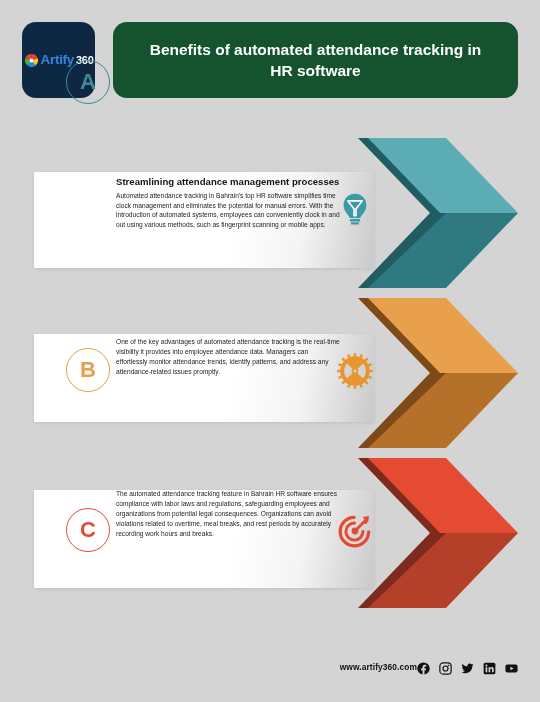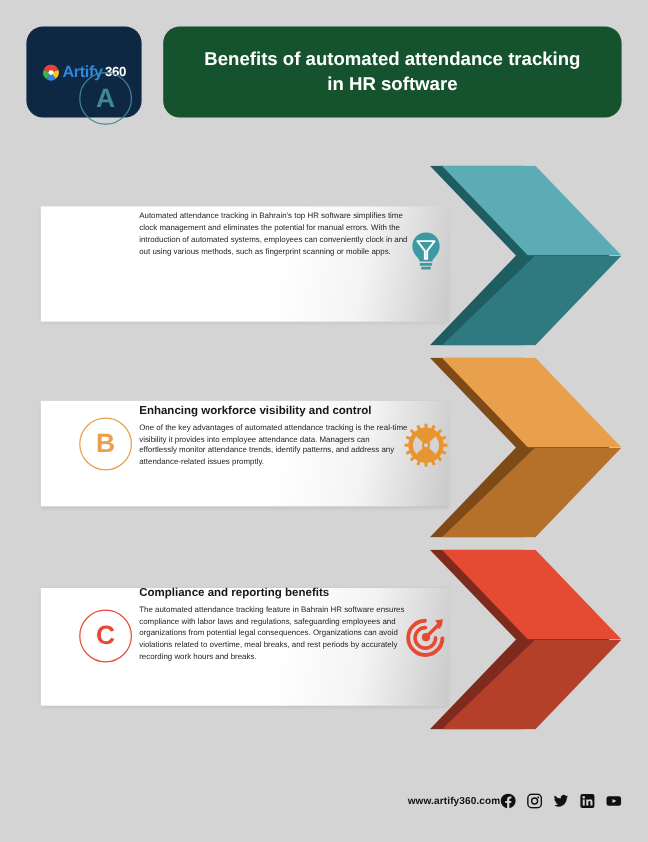--- a/index.html
+++ b/index.html
@@ -19,21 +19,21 @@
   .header {
     position: absolute;
     top: 22px;
     left: 22px;
     right: 22px;
     height: 76px;
     display: flex;
     gap: 18px;
   }
   .logo-box {
-    width: 96px;
+    width: 73px;
     height: 76px;
     background: #0e2844;
     border-radius: 14px;
     display: flex;
     align-items: center;
     justify-content: center;
   }
   .logo-inner {
     display: flex;
     align-items: center;
@@ -257,20 +257,21 @@
     </div>
   </div>
   <div class="card card-1"></div>
 </div>
 
 <div class="letter-circle lc-1">
   <span>A</span>
 </div>
 
 <div class="card-text ct-1">
+  <p class="card-heading">Streamlining attendance management processes</p>
   <p class="card-body">Automated attendance tracking in Bahrain's top HR software simplifies time clock management and eliminates the potential for manual errors. With the introduction of automated systems, employees can conveniently clock in and out using various methods, such as fingerprint scanning or mobile apps.</p>
 </div>
 
 <span class="sec-icon si-1">
   <svg viewBox="0 0 40 40" width="38" height="38">
     <path d="M20 4 C13 4 8 9.2 8 16 c0 4.6 2.4 7.6 4.6 10.2 1 1.2 1.6 2.1 1.8 3.2 h11.2 c.2-1.1 .8-2 1.8-3.2 C29.6 23.6 32 20.6 32 16 32 9.2 27 4 20 4 Z" fill="#3d9aa5"></path>
     <rect x="14.6" y="30.6" width="10.8" height="2.5" rx="0.6" fill="#3d9aa5"></rect>
     <rect x="15.8" y="34" width="8.4" height="2.4" rx="0.6" fill="#3d9aa5"></rect>
     <path d="M12.5 11.5 h15 L21 20 v7 h-2 v-7 Z" fill="none" stroke="#ffffff" stroke-width="1.7" stroke-linejoin="round"></path>
   </svg>
@@ -285,21 +286,20 @@
     </div>
   </div>
   <div class="card card-2"></div>
 </div>
 
 <div class="letter-circle lc-2">
   <span>B</span>
 </div>
 
 <div class="card-text ct-2">
-  <p class="card-heading">Enhancing workforce visibility and control</p>
   <p class="card-body">One of the key advantages of automated attendance tracking is the real-time visibility it provides into employee attendance data. Managers can effortlessly monitor attendance trends, identify patterns, and address any attendance-related issues promptly.</p>
 </div>
 
 <span class="sec-icon si-2">
   <svg viewBox="0 0 40 40" width="38" height="38">
     <g fill="#e8952f">
       <circle cx="20" cy="20" r="15.5"></circle>
     </g>
     <g fill="#e8952f">
       <rect x="18.7" y="1.2" width="2.6" height="5"></rect>
@@ -336,21 +336,20 @@
     </div>
   </div>
   <div class="card card-3"></div>
 </div>
 
 <div class="letter-circle lc-3">
   <span>C</span>
 </div>
 
 <div class="card-text ct-3">
-  <p class="card-heading">Compliance and reporting benefits</p>
   <p class="card-body">The automated attendance tracking feature in Bahrain HR software ensures compliance with labor laws and regulations, safeguarding employees and organizations from potential legal consequences. Organizations can avoid violations related to overtime, meal breaks, and rest periods by accurately recording work hours and breaks.</p>
 </div>
 
 <span class="sec-icon si-3">
   <svg viewBox="0 0 40 40" width="38" height="38">
     <path d="M19 5.6 A15 15 0 1 0 34.4 21" fill="none" stroke="#e54b32" stroke-width="3.4" stroke-linecap="round"></path>
     <path d="M19.6 11.6 A9 9 0 1 0 28.4 20.6" fill="none" stroke="#e54b32" stroke-width="3.1" stroke-linecap="round"></path>
     <circle cx="20" cy="20" r="3.6" fill="#e54b32"></circle>
     <path d="M20 20 L31.5 8.5" stroke="#e54b32" stroke-width="3" stroke-linecap="round"></path>
     <path d="M28.2 5.2 L34.8 4.2 L33.8 10.8 L30.5 9.2 Z" fill="#e54b32"></path>

